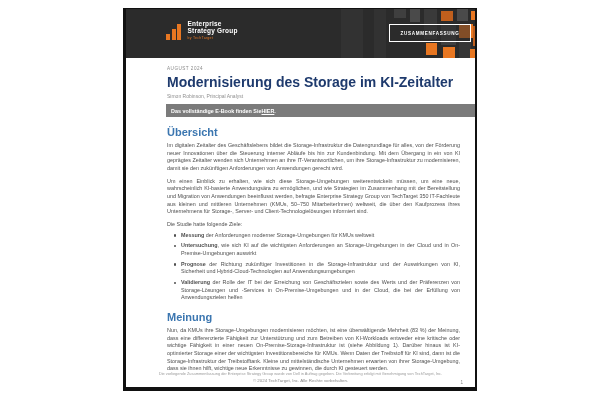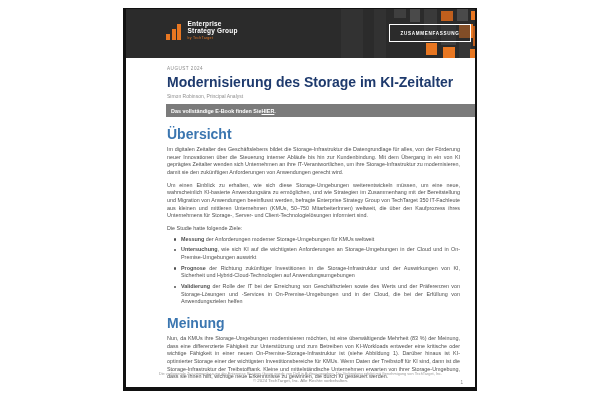--- a/index.html
+++ b/index.html
@@ -42,21 +42,21 @@
   .author { font-size: 5px; color: #8f8f8f; margin-top: 3px; }
 
   .ebook-bar {
     margin: 5px 0 0 -1px; margin-right: -15px;
     background: #7b7b7b; color: #ffffff; height: 13px;
     display: flex; align-items: center; padding-left: 5px;
     font-size: 5.4px; font-weight: bold;
   }
   .ebook-bar a { color: #ffffff; text-decoration: underline; cursor: pointer; }
 
-  h2.sec { font-size: 14px; font-weight: bold; color: #3b76b0; margin-top: 9px; margin-bottom: 4px; }
+  h2.sec { font-size: 11px; font-weight: bold; color: #3b76b0; margin-top: 9px; margin-bottom: 4px; }
   p.body { font-size: 5.4px; line-height: 1.42; color: #4f4f4f; text-align: justify; margin-bottom: 5px; }
   p.intro { margin-bottom: 3px; }
 
   ul.goals { list-style: none; margin: 0 0 5px 6px; }
   ul.goals li { position: relative; padding-left: 8px; font-size: 5.4px; line-height: 1.42;
     color: #4f4f4f; text-align: justify; margin-bottom: 3px; }
   ul.goals li::before { content: ""; position: absolute; left: 1px; top: 2.5px;
     width: 2.4px; height: 2.4px; background: #4f4f4f; border-radius: 50%; }
   ul.goals b { font-weight: bold; }
 

